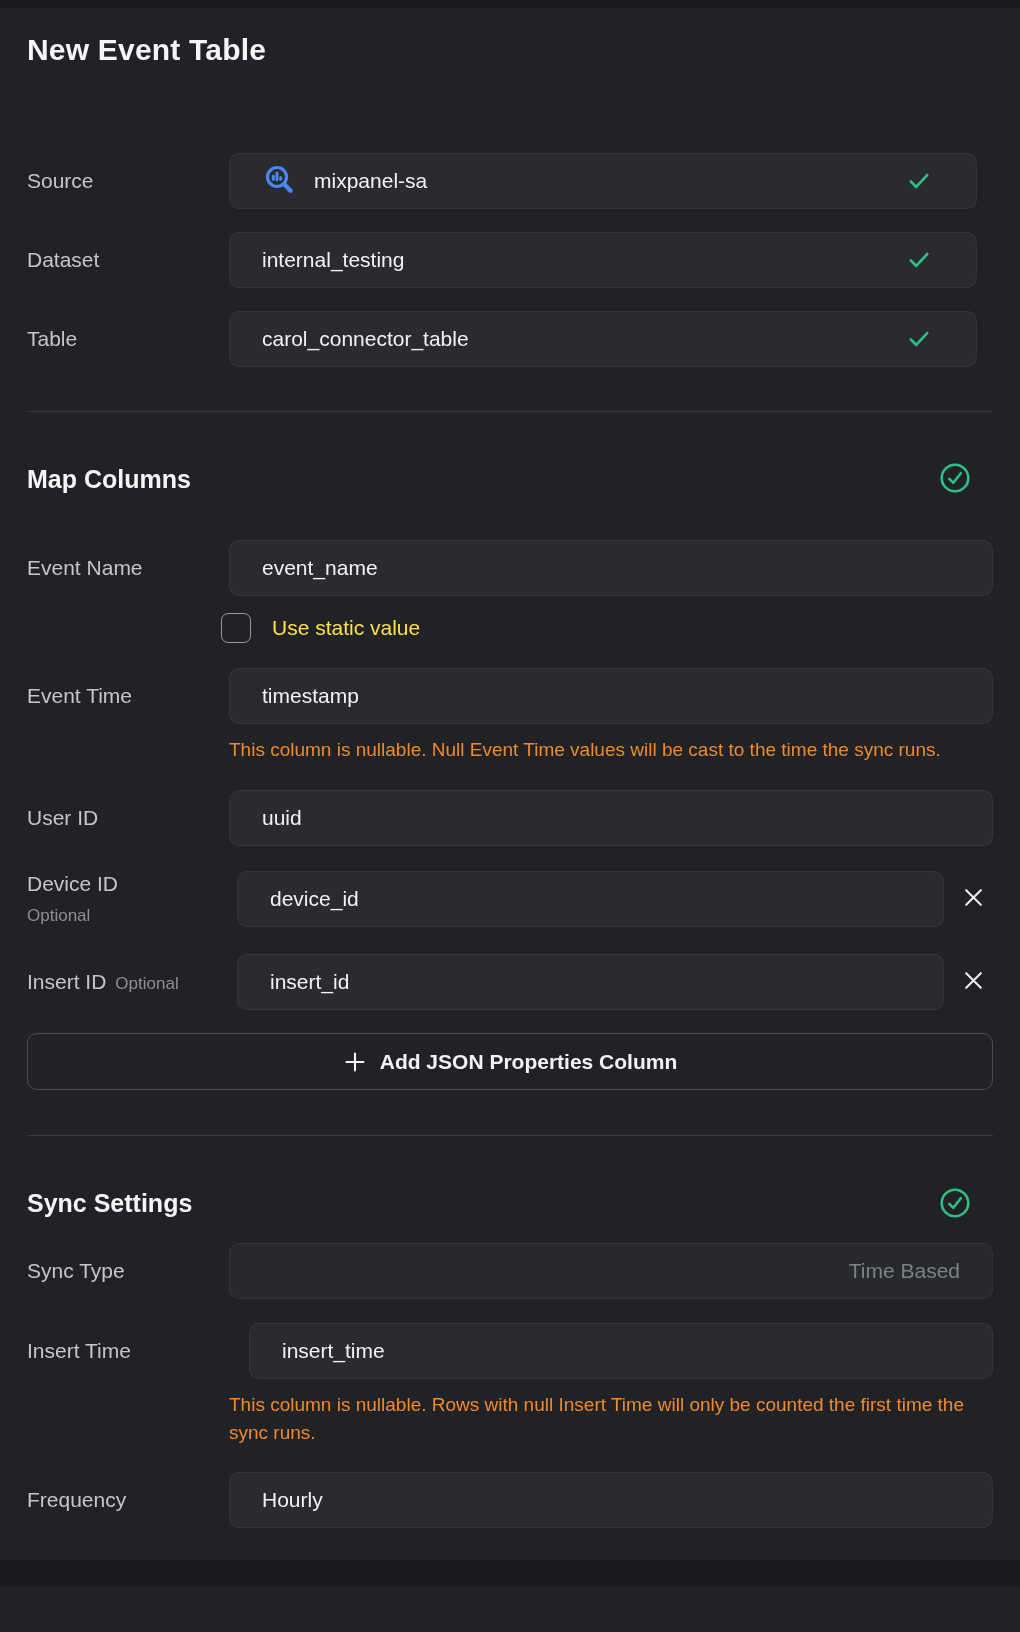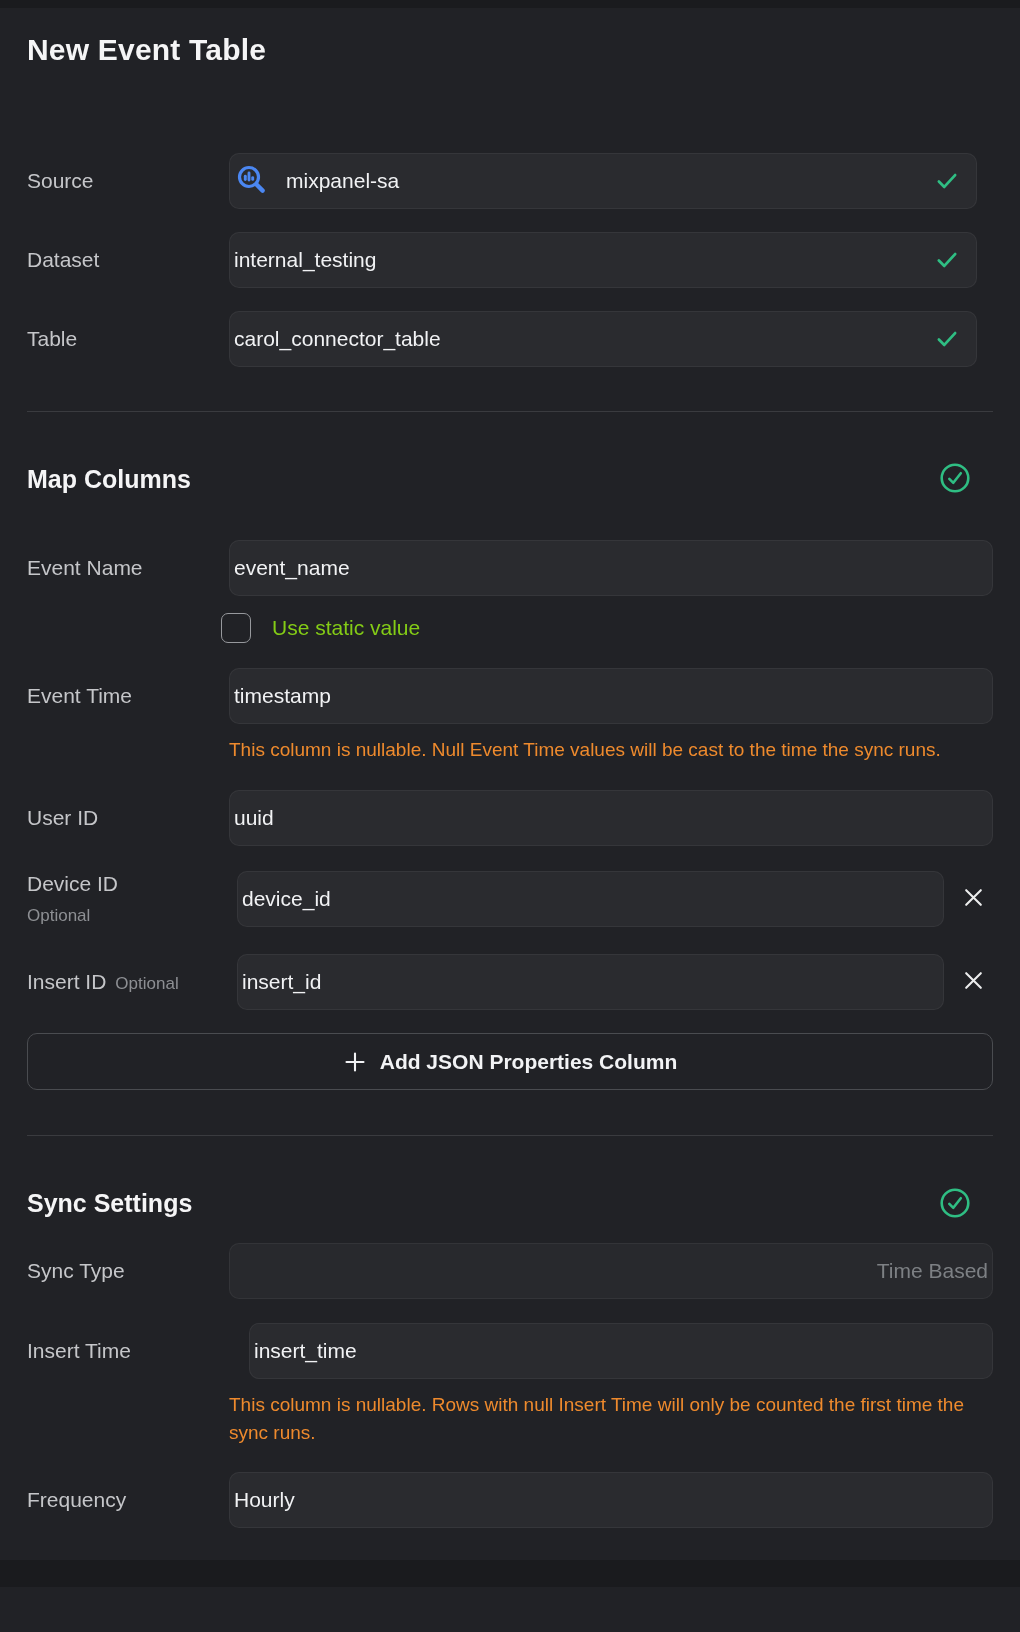--- a/index.html
+++ b/index.html
@@ -22,21 +22,21 @@
 
   .row { display:grid; grid-template-columns:202px 1fr; align-items:center; }
   .lbl { font-size:21px; color:#c5c6c9; }
   .optional { font-size:17px; color:#8d8f93; }
 
   .field {
     height:56px; background:#2a2b2f;
     border:1px solid rgba(255,255,255,0.055);
     border-radius:10px;
     display:flex; align-items:center;
-    padding:0 4px;
+    padding:0 32px;
     font-size:21px; color:#f1f2f4;
   }
   .field--check { width:748px; }
   .field--full  { width:100%; }
   .field--short { width:707px; }
   .field--disabled { color:#7d8084; background:#28292d;justify-content:flex-end; }
   .grow { flex:1; }
 
   .src-icon { display:flex; align-items:center; margin-right:16px; }
   .check-icon { display:flex; align-items:center; margin-right:12px; }
@@ -61,21 +61,21 @@
   #row-insert-id { margin-top:27px; }
   #row-sync-type { margin-top:22px; }
   #row-insert-time { margin-top:24px;gap:20px; }
   #row-frequency { margin-top:25px; }
 
   .checkbox-row { margin-top:17px; margin-left:194px; display:flex; align-items:center; height:30px; }
   .checkbox {
     width:30px; height:30px; border:1.5px solid #97999d; border-radius:7px;
     background:transparent; cursor:pointer; flex:none;
   }
-  .checkbox-row .cb-label { margin-left:21px; font-size:21px; color:#84cc16; }
+  .checkbox-row .cb-label { margin-left:21px; font-size:21px; color:#fde047; }
 
   .warning { margin:12px 0 0 202px; width:745px; font-size:19px; line-height:28px; color:#ee8a2d; }
 
   .label-stack { align-self:start; margin-top:1px; }
   .label-stack .lbl { display:block; line-height:26px; }
   .label-stack .optional { display:block; margin-top:8px; line-height:22px; }
   .label-inline { display:flex; align-items:baseline; gap:9px; }
 
   .cell-with-x { display:flex; align-items:center;margin-left:8px; }
   .x-btn {

